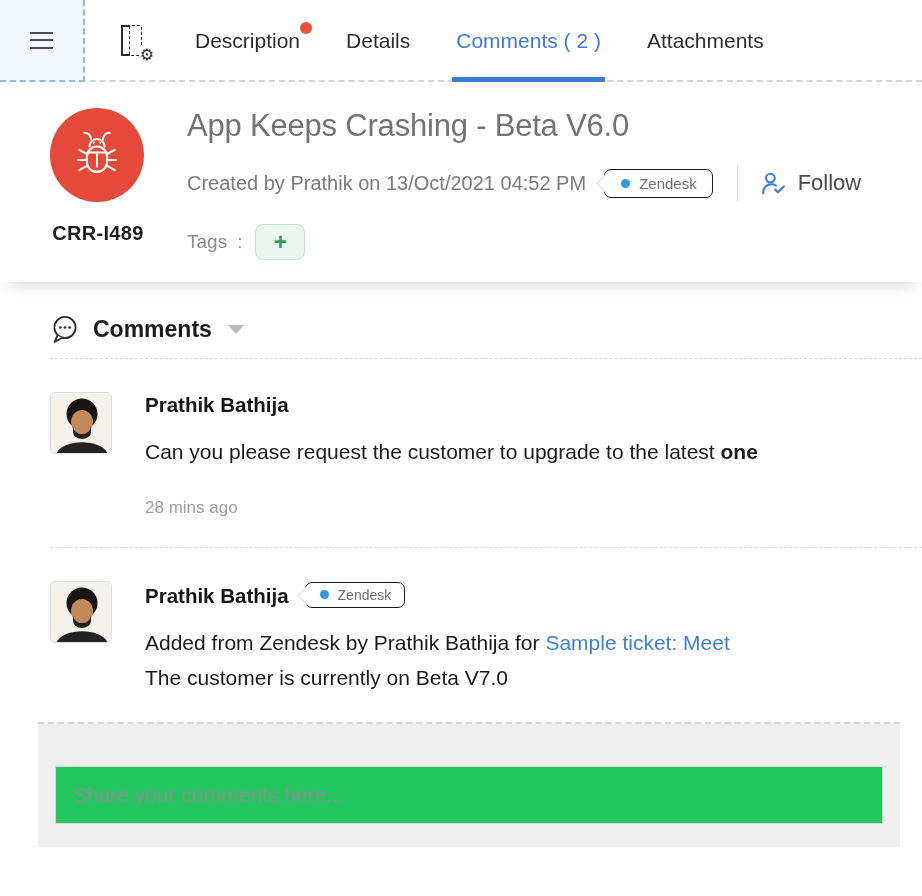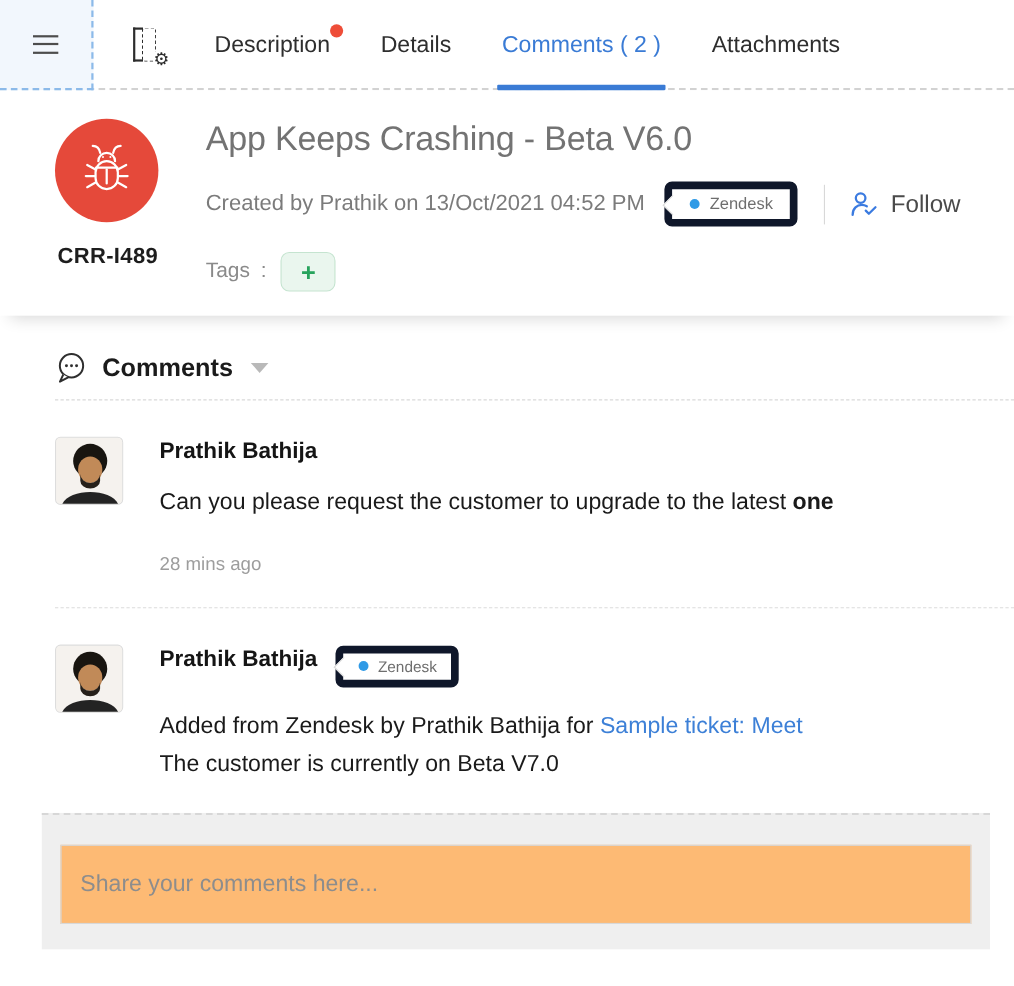--- a/index.html
+++ b/index.html
@@ -41,21 +41,21 @@
   .ticket-id-block { width: 96px; flex-shrink: 0; text-align: center; margin-right: 41px; }
   .bug-circle { width: 94px; height: 94px; border-radius: 50%; background: #e5493a;
     display: flex; align-items: center; justify-content: center; }
   .ticket-id { margin-top: 20px; font-size: 20px; font-weight: 700; color: #1d1d1d; letter-spacing: 0.3px; }
 
   .ticket-info { flex: 1; min-width: 0; }
   .ticket-title { font-size: 31px; font-weight: 400; color: #737373; letter-spacing: -0.2px; white-space: nowrap; }
   .meta-row { margin-top: 21px; display: flex; align-items: center; font-size: 20px; color: #7b7b7b; }
   .created-by { white-space: nowrap; }
   .src-badge { position: relative; display: inline-flex; align-items: center; gap: 9px;
-    margin-left: 18px; padding: 5px 15px 5px 16px; border: 7px solid #0f172a;
+    margin-left: 18px; padding: 5px 15px 5px 16px; border: 1px solid #0f172a;
     border-radius: 7px; background: #fff; font-size: 15px; color: #6e6e6e; }
   .src-badge::before { content: ''; position: absolute; left: -6px; top: 50%; margin-top: -6px;
     width: 12px; height: 12px; background: #fff; border-left: 1px solid #dcdcdc;
     border-bottom: 1px solid #dcdcdc; transform: rotate(45deg); }
   .blue-dot { width: 9px; height: 9px; border-radius: 50%; background: #2f9ae6; position: relative; z-index: 1; }
   .vdivider { width: 1px; height: 36px; background: #d8d8d8; margin: 0 22px 0 24px; }
   .follow { display: inline-flex; align-items: center; gap: 11px; font-size: 22px; color: #4a4a4a; cursor: pointer; }
 
   .tags-row { margin-top: 23px; display: flex; align-items: center; font-size: 19px; color: #8a8a8a; }
   .tags-colon { margin: 0 13px 0 10px; }
@@ -67,34 +67,34 @@
   .comments-header { margin: 32px 0 0 50px; display: flex; align-items: center; }
   .comments-title { margin-left: 13px; font-size: 23px; font-weight: 600; color: #1b1b1b; text-align: center; }
   .chevron-down { margin-left: 16px; width: 0; height: 0; border-left: 8px solid transparent;
     border-right: 8px solid transparent; border-top: 9px solid #b9b9b9; cursor: pointer; }
   .dashed-sep { border-top: 1.5px dashed #d9d9d9; margin: 13px 0 0 50px; }
 
   .comment { display: flex; padding: 33px 0 0 50px; }
   .avatar { width: 62px; height: 62px; border: 1px solid #ddd; border-radius: 5px;
     overflow: hidden; flex-shrink: 0; background: #f5f2ee; }
   .comment-content { margin-left: 33px; padding-top: 1px; min-width: 0; }
-  .author-row { display: flex; align-items: flex-start; }
+  .author-row { display: flex; align-items: flex-end; }
   .author-name { font-size: 20.5px; font-weight: 700; color: #151515; }
   .author-row .src-badge { margin-left: 16px; padding: 4px 13px 4px 14px; font-size: 14px; }
   .comment-body { margin-top: 17px; font-size: 21px; color: #1a1a1a; line-height: 1.7; white-space: nowrap; }
   .comment-body b { font-weight: 700; }
   .body-link { color: #3d80d7; cursor: pointer; text-decoration: none; }
   .comment-time { margin-top: 28px; font-size: 17px; color: #9d9d9d; }
   .comment-sep { border-top: 1.5px dashed #dcdcdc; margin: 29px 0 0 50px; }
 
   
   .comment-box { margin: 26px 22px 0 38px; background: #efefef;
     border-top: 2px dashed #d7d7d7; padding: 27px 17px 23px 17px; }
-  .comment-input { width: 100%; height: 72px; background: #fdba74; border: 1px solid #d8d8d8;
-    font-size: 21px; color: #333; padding: 0 17px; font-family: inherit; outline: none; }
+  .comment-input { width: 100%; height: 58px; background: #22c55e; border: 1px solid #d8d8d8;
+    font-size: 21px; color: #333; padding: 0 17px; font-family: inherit; outline: none; margin-top: 15px; }
   .comment-input::placeholder { color: #8d8d8d; opacity: 1; }
 </style>
 </head>
 <body>
 
 <header class="topbar">
   <div class="menu-box">
     <span class="hamburger"></span>
   </div>
   <nav class="tabs">

